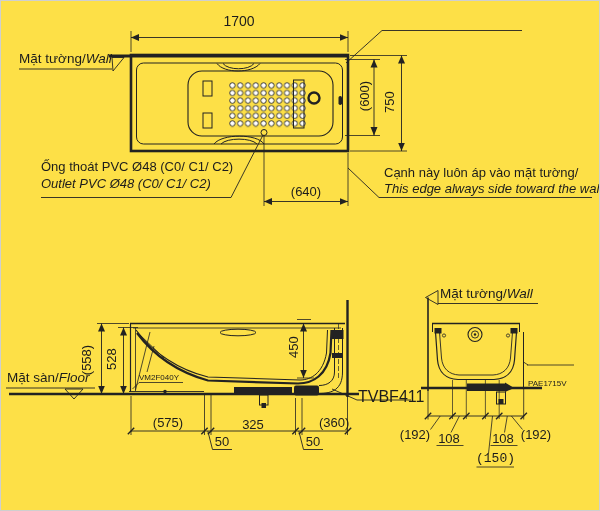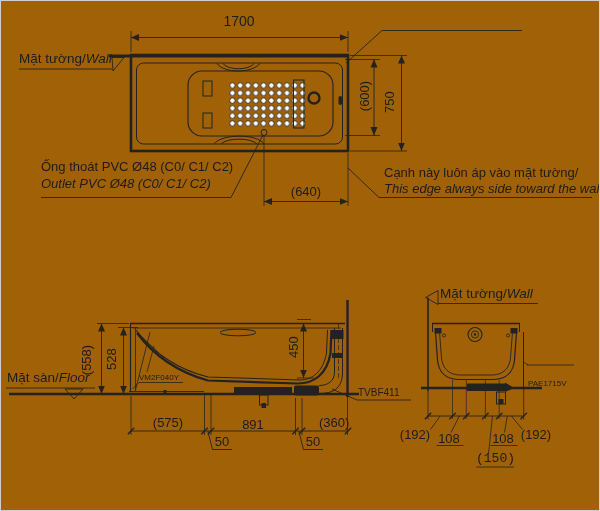--- a/index.html
+++ b/index.html
@@ -1,25 +1,25 @@
 <!DOCTYPE html>
 <html><head>
 <meta charset="utf-8">
 <style>
   html,body{margin:0;padding:0;background:#fff;}
-  .canvas{position:relative;width:600px;height:511px;background:#a16207;border:1px solid #cfcfcf;box-sizing:border-box;overflow:hidden;font-family:"Liberation Sans",sans-serif;color:#1c1c1c;}
+  .canvas{position:relative;width:600px;height:511px;background:#fde047;border:1px solid #cfcfcf;box-sizing:border-box;overflow:hidden;font-family:"Liberation Sans",sans-serif;color:#1c1c1c;}
   .canvas svg{position:absolute;left:0;top:0;z-index:0;}
   .t{position:absolute;z-index:1;font-size:13px;line-height:1.08;white-space:nowrap;color:#1c1c1c;}
   .c{text-align:center;}
   .it{font-style:italic;}
   .rot{width:60px;text-align:center;transform:rotate(-90deg);transform-origin:center;}
   .lg{font-size:14px;}
   .md{font-size:13.5px;}
   .sm{font-size:8px;letter-spacing:0;}
-  .tv{font-size:10px;}
+  .tv{font-size:16px;}
 </style>
 </head>
 <body>
 
 <div class="canvas">
 
 <svg width="600" height="511" viewBox="0 0 600 511">
   <defs>
     <marker id="ae" orient="auto" markerUnits="userSpaceOnUse" markerWidth="12" markerHeight="10" refX="8.5" refY="3.5">
           <path d="M0,0 L8.5,3.5 L0,7 Z" fill="#222"></path>
@@ -194,21 +194,21 @@
 
   <span class="t rot" style="left:56px;top:352px;">(558)</span>
   <span class="t rot" style="left:81px;top:351px;">528</span>
   <span class="t rot" style="left:263px;top:339px;">450</span>
 
   <span class="t sm" style="left:138px;top:372.5px;">VM2F040Y</span>
   <span class="t tv" style="left:357px;top:386.5px;">TVBF411</span>
 
   <span class="t c" style="left:147px;top:415px;width:40px;">(575)</span>
   <span class="t c" style="left:210px;top:434px;width:22px;">50</span>
-  <span class="t c" style="left:236px;top:417px;width:32px;">891</span>
+  <span class="t c" style="left:236px;top:417px;width:32px;">325</span>
   <span class="t c" style="left:301px;top:434px;width:22px;">50</span>
   <span class="t c" style="left:318px;top:415px;width:20px;">(360)</span>
 
   <span class="t md" style="left:439px;top:286px;"><span>Mặt tường/</span><span class="it">Wall</span></span>
 
   <span class="t sm" style="left:527px;top:353.5px;margin-top:25px;">PAE1715V</span>
 
   <span class="t c" style="left:396px;top:427px;width:36px;">(192)</span>
   <span class="t c" style="left:435px;top:430.5px;width:26px;">108</span>
   <span class="t c" style="left:475px;top:451px;width:38px;font-family:Liberation Mono, monospace;">(150)</span>

